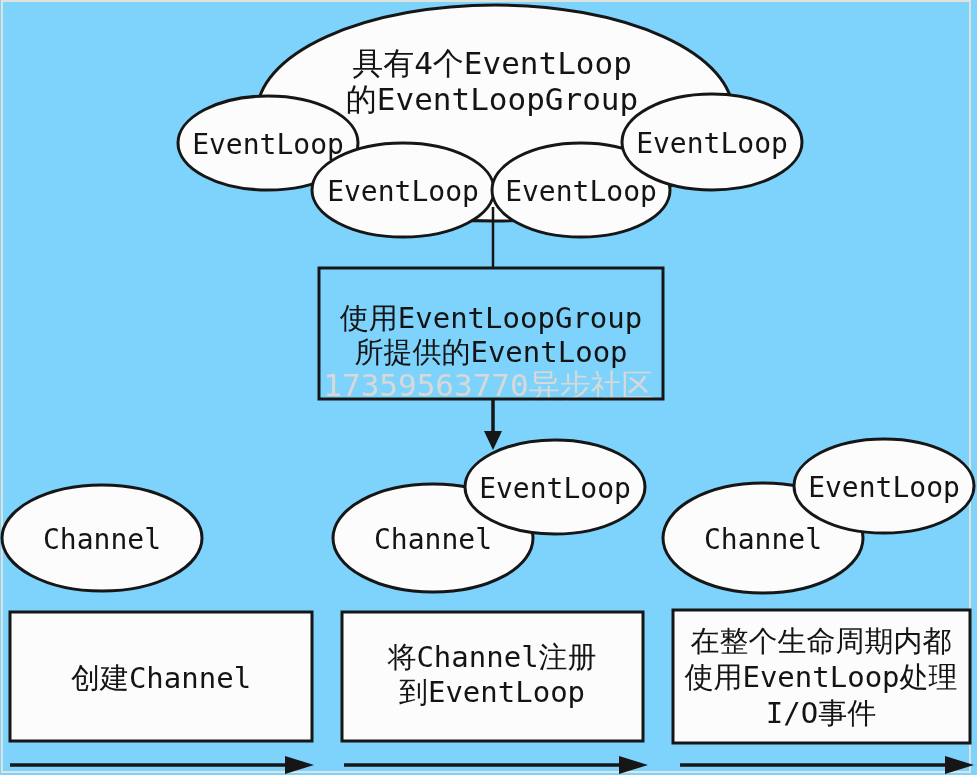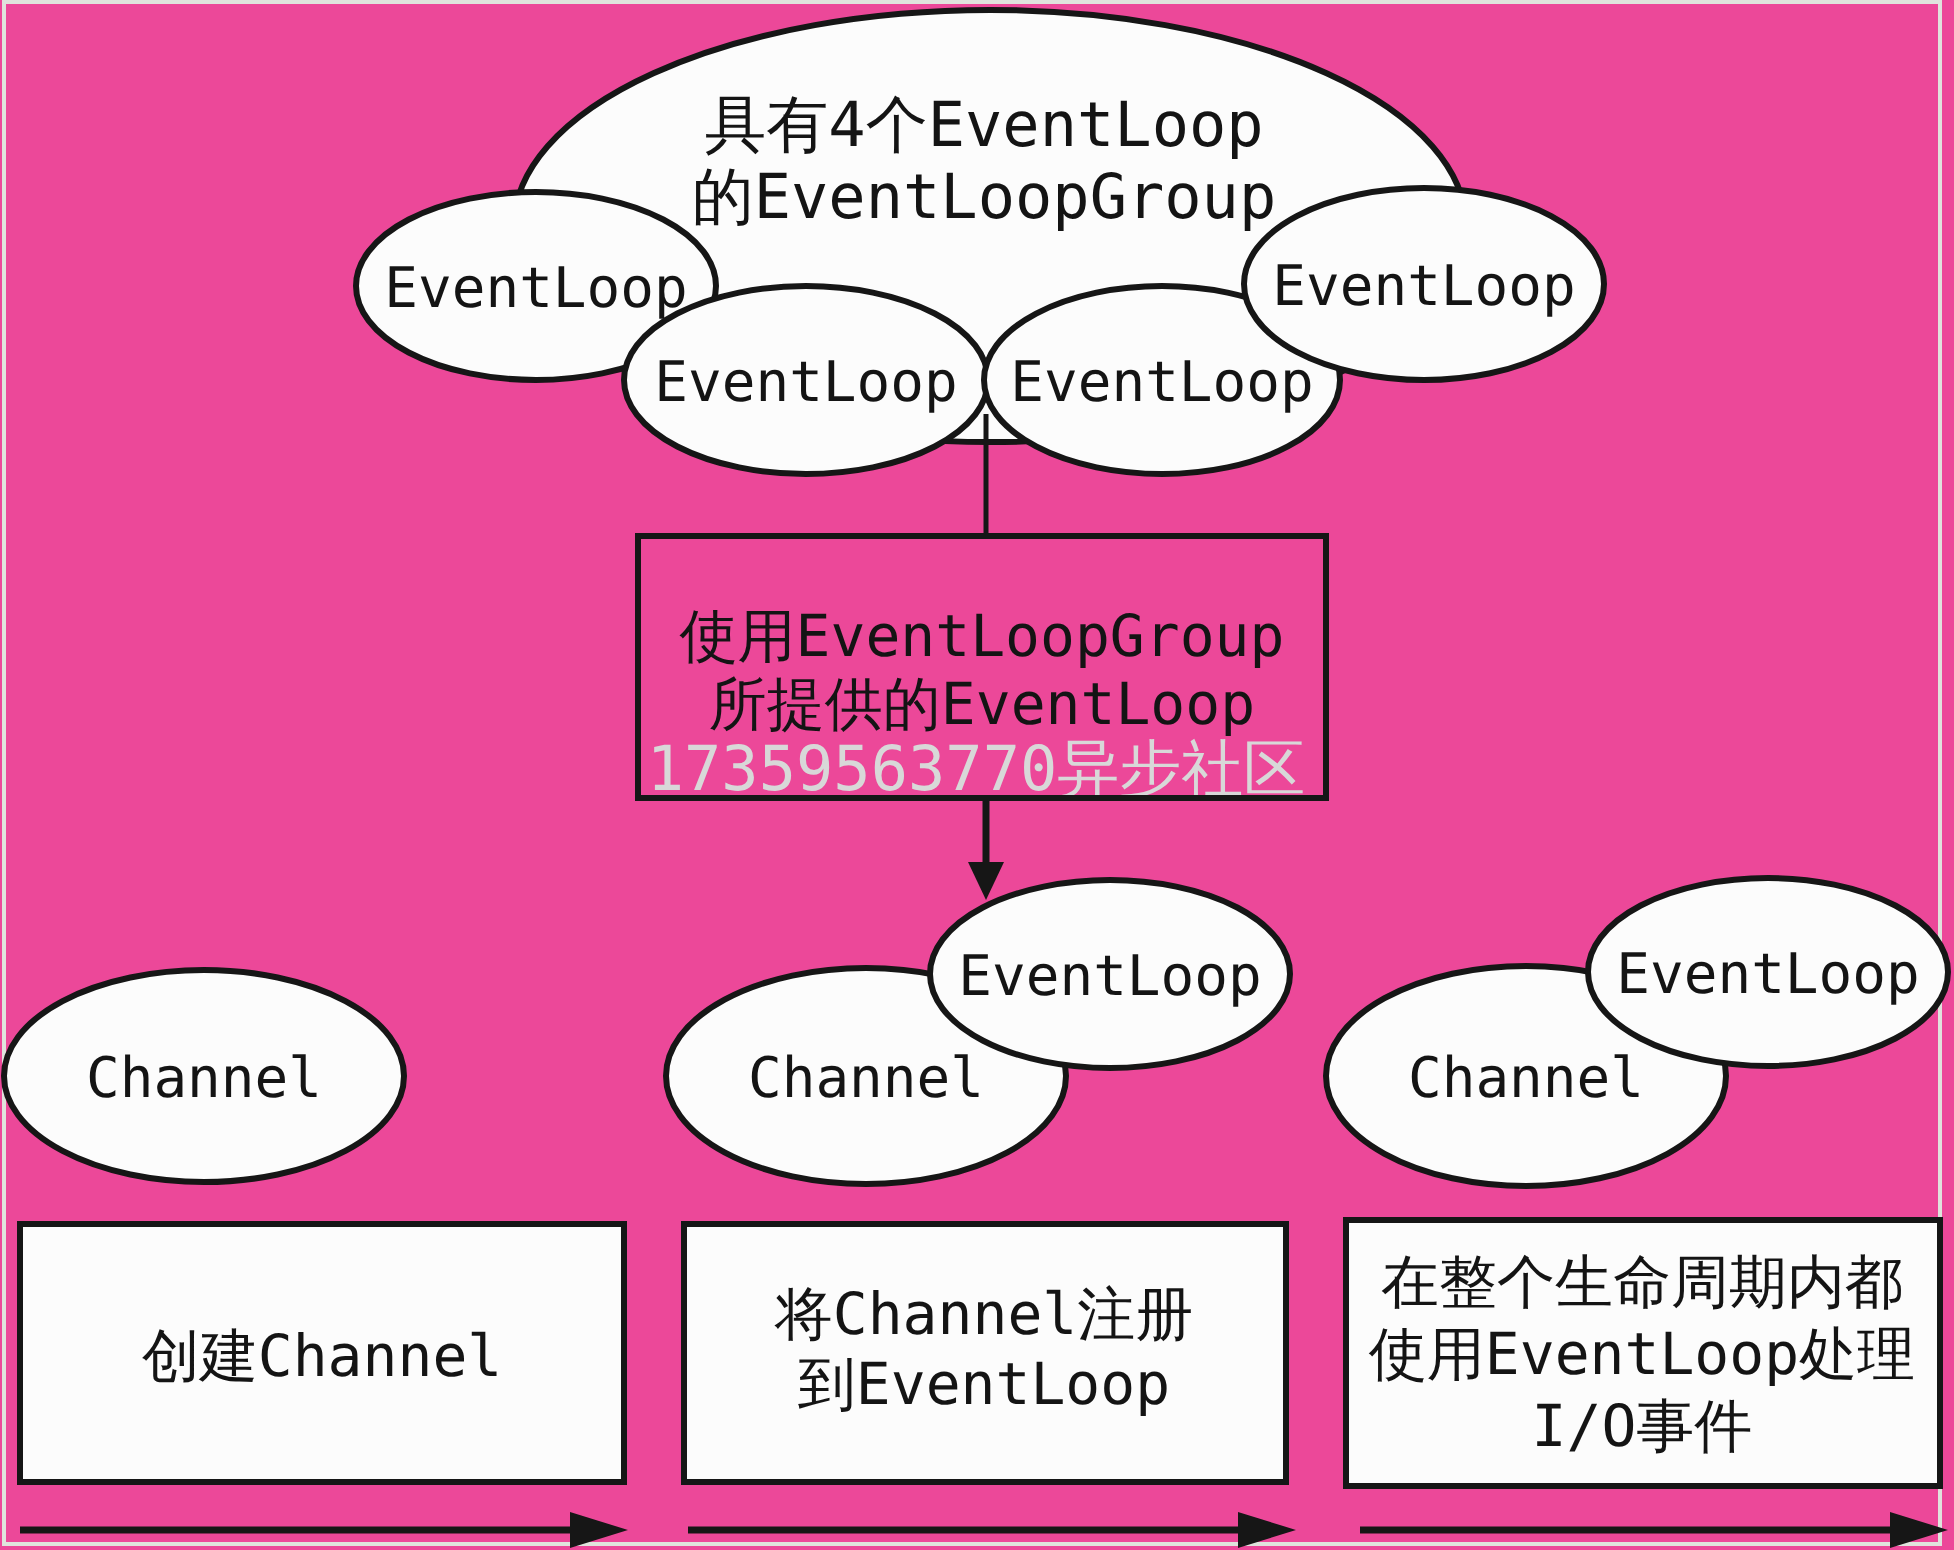--- a/index.html
+++ b/index.html
@@ -5,21 +5,21 @@
   html, body {
     margin: 0;
     padding: 0;
     background: #ffffff;
     font-family: "DejaVu Sans", "Liberation Sans", sans-serif;
   }
   .page {
     position: relative;
     width: 977px;
     height: 775px;
-    background: #ec4899;
+    background: #7dd3fc;
     overflow: hidden;
   }
   svg { display: block; }
 
   .shape {
     fill: #fcfcfc;
     stroke: #161616;
     stroke-width: 3;
   }
   .box {

